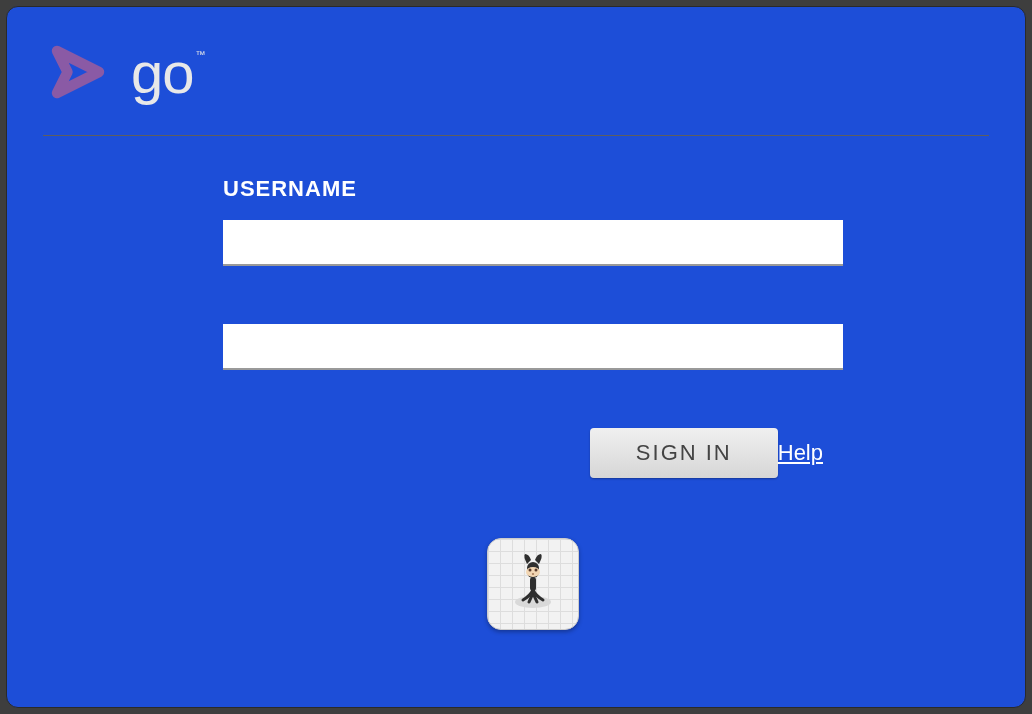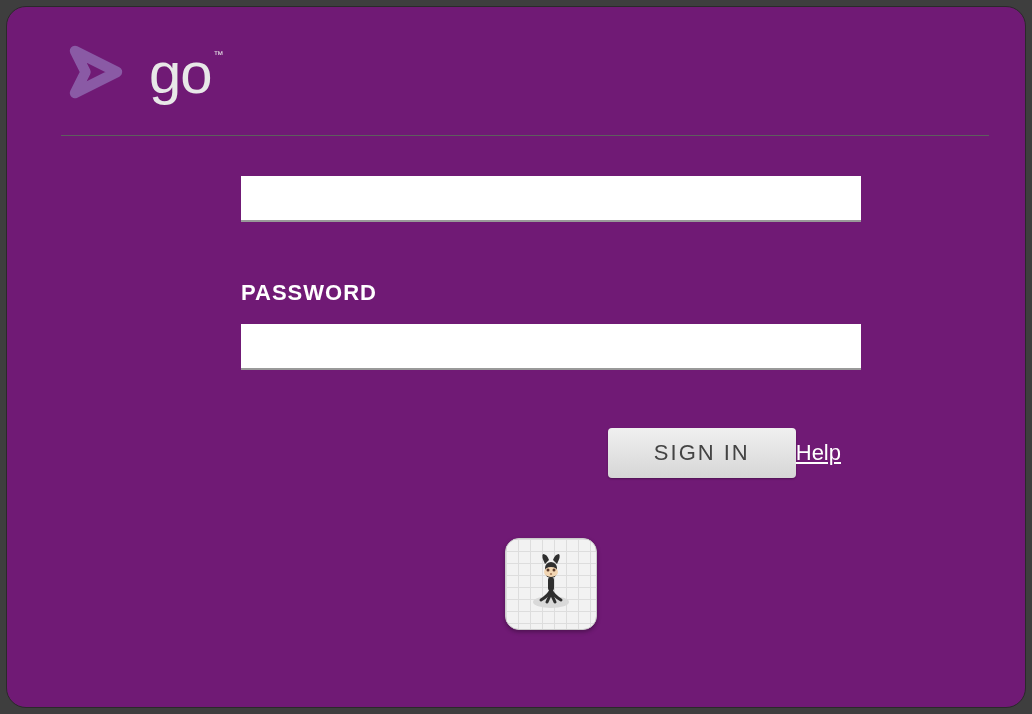--- a/index.html
+++ b/index.html
@@ -8,26 +8,26 @@
       box-sizing: border-box;
     }
     body {
       background: #3e3e3e;
       font-family: "Helvetica Neue", Helvetica, Arial, sans-serif;
       padding: 6px;
       width: 1032px;
       height: 714px;
     }
     .panel {
-      background: #701a75;
+      background: #1d4ed8;
       border: 1px solid #2a2a2a;
-      border-radius: 20px;
+      border-radius: 12px;
       width: 100%;
       height: 100%;
-      padding: 30px 36px 20px 54px;
+      padding: 30px 36px 20px 36px;
     }
     .logo-row {
       display: flex;
       align-items: center;
       padding-bottom: 28px;
       border-bottom: 1px solid #5e5e5e;
       margin-bottom: 40px;
     }
     .logo-icon {
       display: inline-flex;
@@ -131,23 +131,23 @@
         <path d="M 20 20 L 80 50 L 20 80 L 35 50 Z" fill="none" stroke="#8a5aa5" stroke-width="15" stroke-linejoin="round"></path>
       </svg>
     </span>
     <span class="logo-text">
       <span>go</span><span class="logo-tm">™</span>
     </span>
   </div>
 
   <div class="form-area">
 
+    <label class="field-label">USERNAME</label>
     <input type="text" class="text-input" value="" style="">
 
-    <label class="field-label">PASSWORD</label>
     <input type="password" class="text-input" value="" style="">
 
     <div class="action-row">
       <button class="signin-button">SIGN IN</button>
       <a class="help-link">Help</a>
     </div>
 
     <div class="oauth-row">
       <div class="oauth-tile">
         <span>

